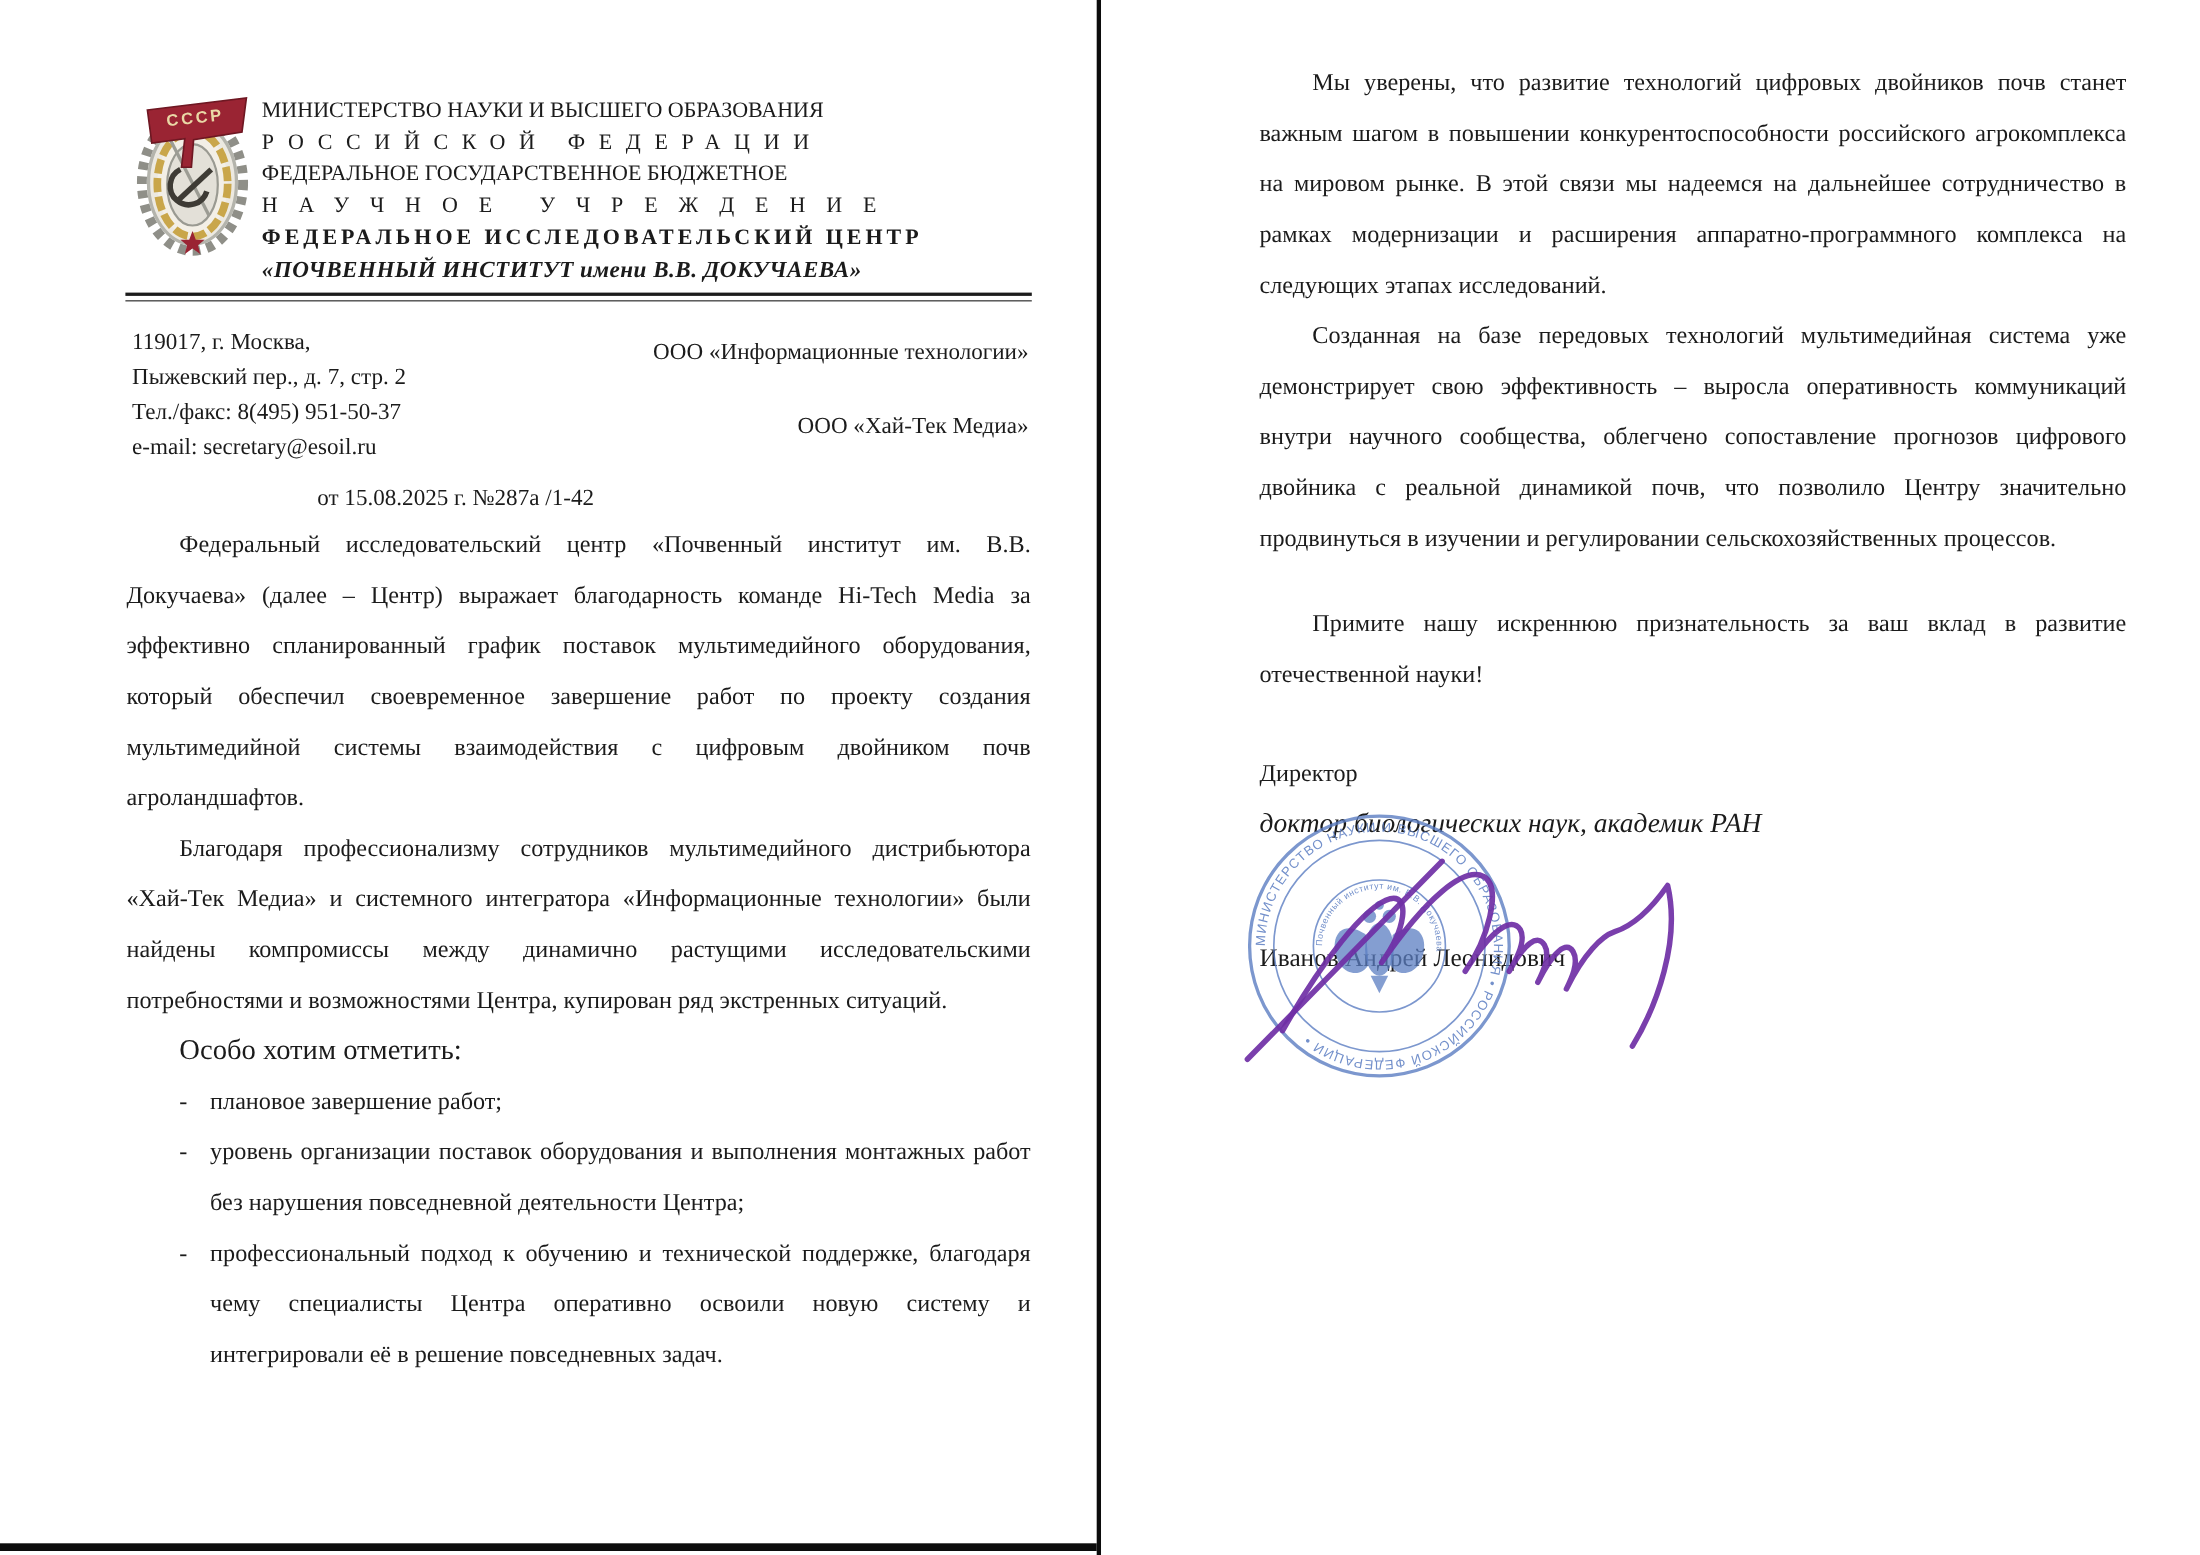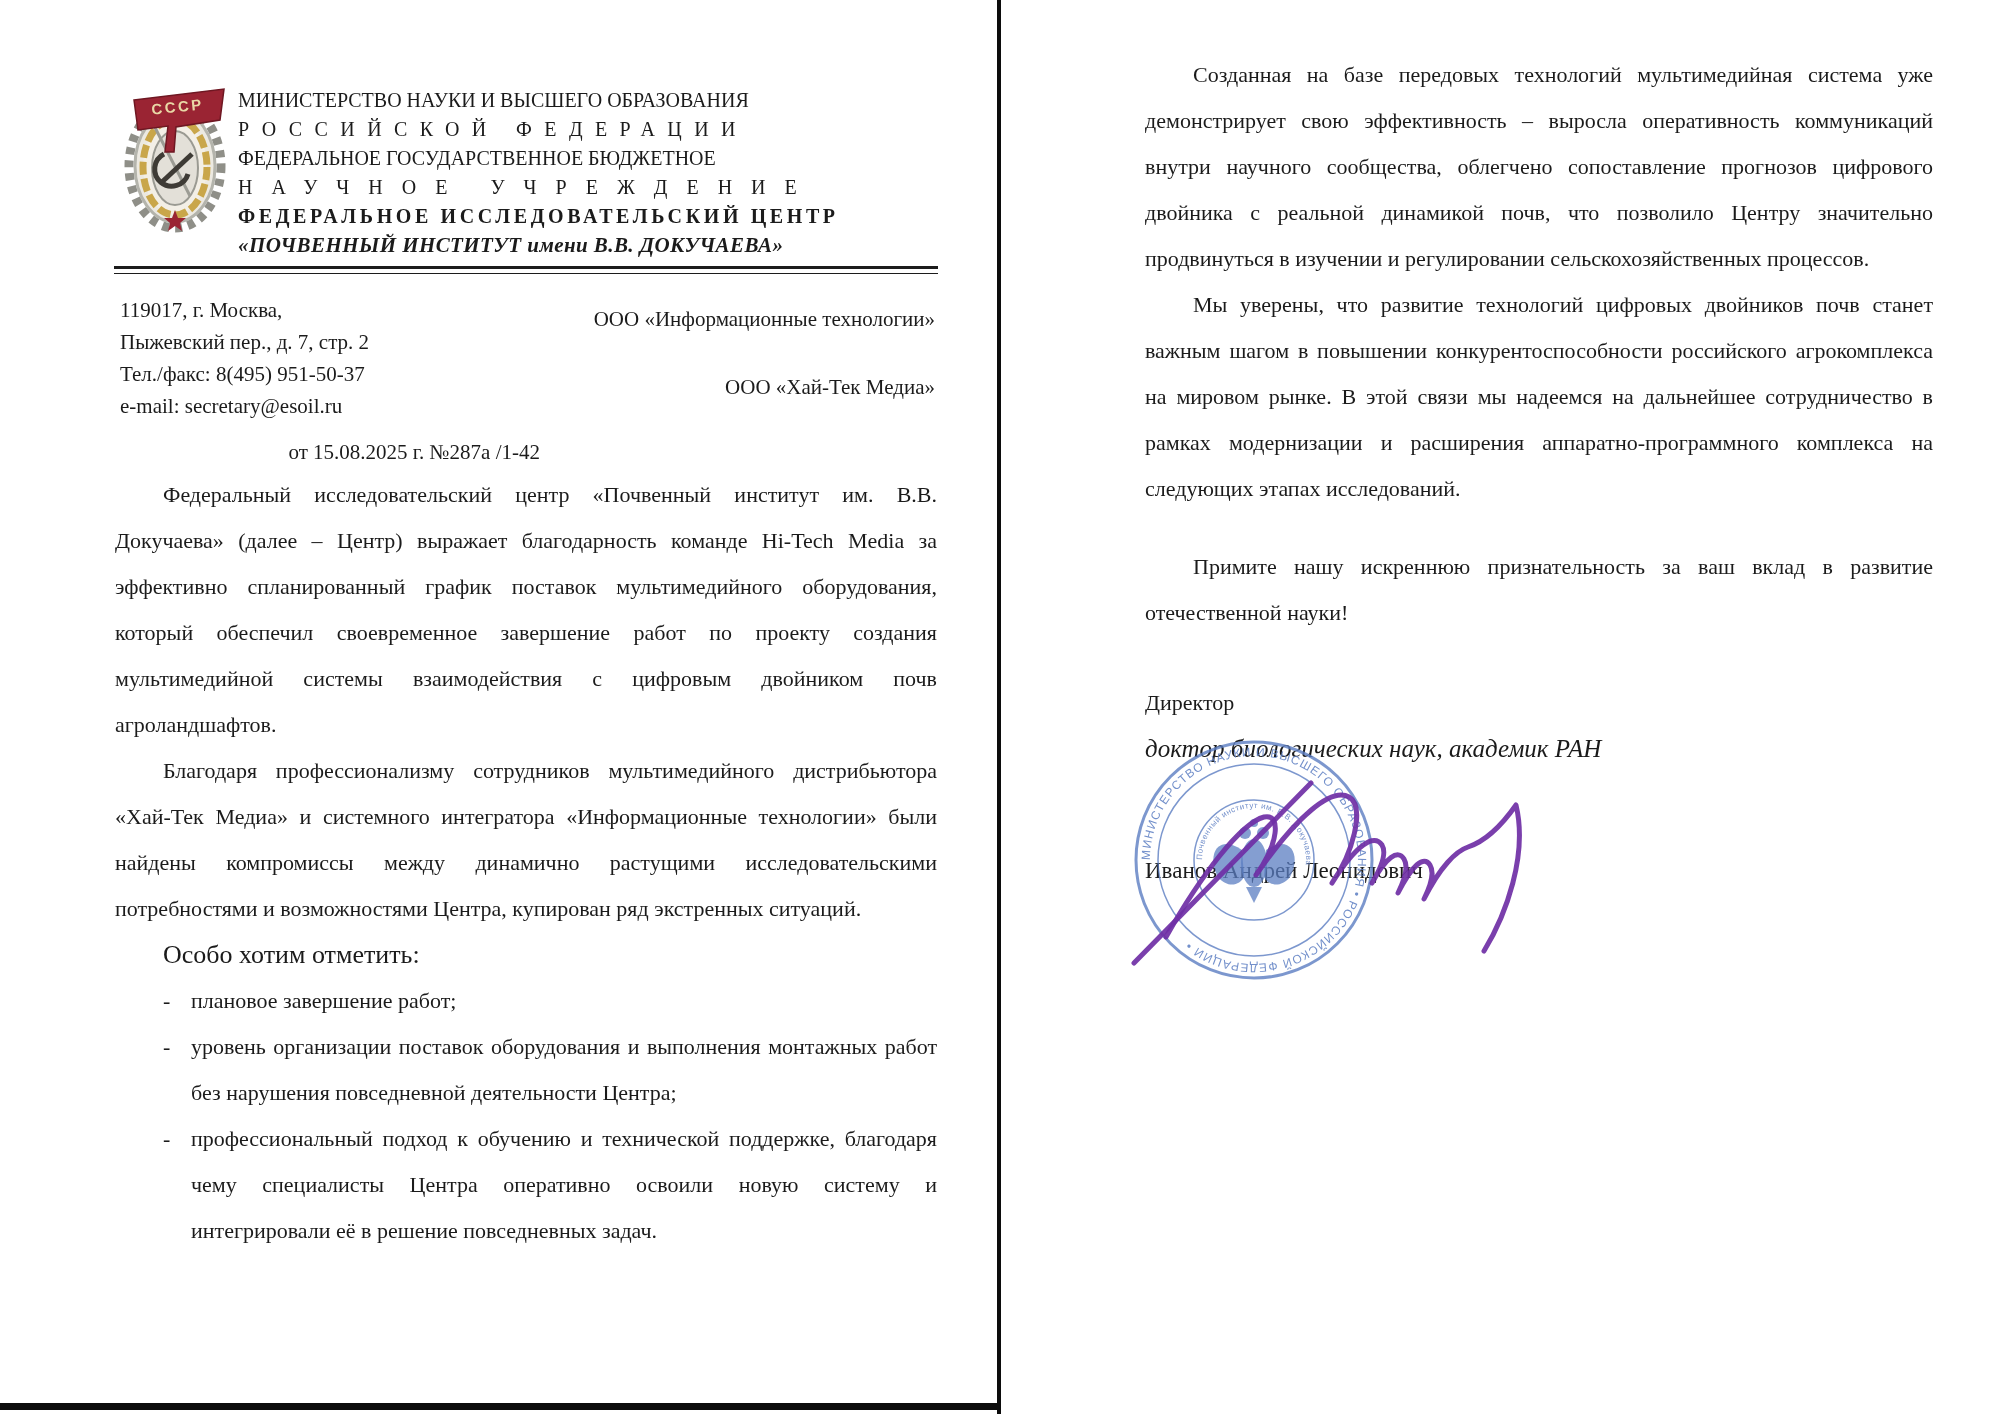--- a/index.html
+++ b/index.html
@@ -109,22 +109,22 @@
         </li>
       </ul>
     </div>
 
     <div class="bottom-edge"></div>
   </div>
 
   <div class="page page-right">
 
     <div class="body2">
+      <p class="para">Мы уверены, что развитие технологий цифровых двойников почв станет важным шагом в повышении конкурентоспособности российского агрокомплекса на мировом рынке. В этой связи мы надеемся на дальнейшее сотрудничество в рамках модернизации и расширения аппаратно-программного комплекса на следующих этапах исследований.</p>
       <p class="para">Созданная на базе передовых технологий мультимедийная система уже демонстрирует свою эффективность – выросла оперативность коммуникаций внутри научного сообщества, облегчено сопоставление прогнозов цифрового двойника с реальной динамикой почв, что позволило Центру значительно продвинуться в изучении и регулировании сельскохозяйственных процессов.</p>
-      <p class="para">Мы уверены, что развитие технологий цифровых двойников почв станет важным шагом в повышении конкурентоспособности российского агрокомплекса на мировом рынке. В этой связи мы надеемся на дальнейшее сотрудничество в рамках модернизации и расширения аппаратно-программного комплекса на следующих этапах исследований.</p>
       <p class="para gap-top">Примите нашу искреннюю признательность за ваш вклад в развитие отечественной науки!</p>
       <p class="sign-title">Директор</p>
       <p class="sign-degree">доктор биологических наук, академик РАН</p>
     </div>
 
     <div class="sign-name">Иванов Андрей Леонидович</div>
 
     <svg class="stamp-sig" viewBox="0 0 460 300">
       <defs>
         <path id="outerRing" d="M 44 155 a 104 104 0 1 1 208 0 a 104 104 0 1 1 -208 0"></path>

